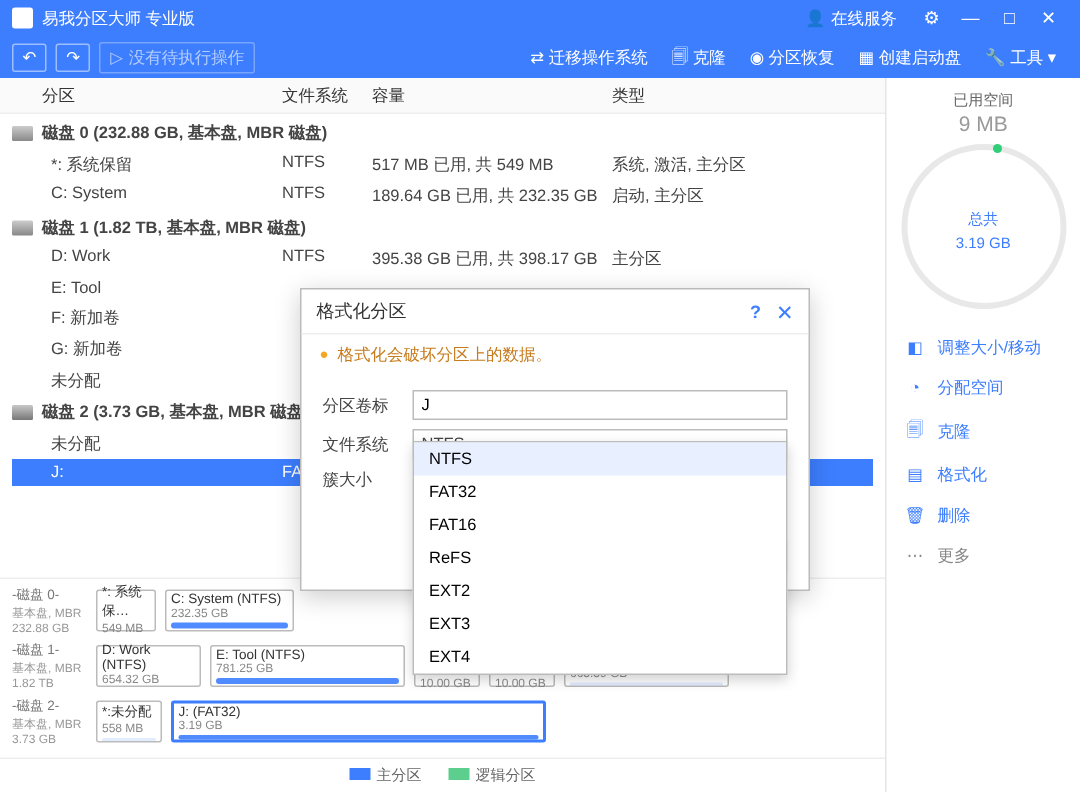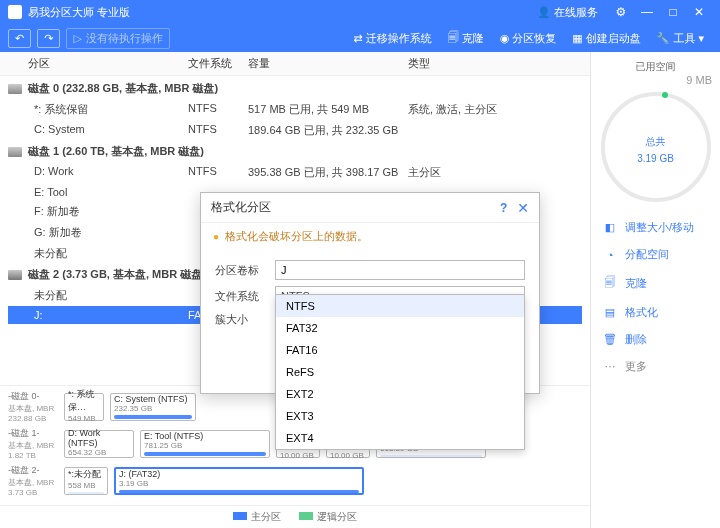--- a/index.html
+++ b/index.html
@@ -46,21 +46,21 @@
 .seg .s { font-size: 8px; color: #888; }
 .strip { height: 4px; border-radius: 2px; margin-top: 2px; }
 
 .legend { display: flex; justify-content: center; gap: 18px; padding: 4px 0; font-size: 10px; color: #666; border-top: 1px solid #eee; }
 .legend .sw { width: 14px; height: 8px; display: inline-block; margin-right: 4px; }
 
 .gauge { width: 110px; height: 110px; border: 4px solid #e8e8e8; border-radius: 50%; margin: 6px auto; position: relative; display: flex; flex-direction: column; align-items: center; justify-content: center; font-size: 10px; color: #888; }
 .gauge::before { content: ""; position: absolute; top: -4px; left: 50%; width: 6px; height: 6px; background: #2fcf78; border-radius: 50%; transform: translateX(6px); }
 .gauge .g1 { color: #3d7eff; font-size: 10px; margin-top: 4px; }
 .right .used-lbl { text-align: center; font-size: 10px; color: #666; }
-.right .used-val { text-align: right; font-size: 11px; color: #999; margin-bottom: 2px; }
+.right .used-val { text-align: center; font-size: 14px; color: #999; margin-bottom: 2px; }
 
 .op-list { margin-top: 12px; }
 .op-item { display: flex; align-items: center; gap: 8px; padding: 6px 4px; font-size: 11px; color: #3d7eff; cursor: pointer; }
 .op-item.gray { color: #888; }
 
 
 .dialog { position: absolute; left: 200px; top: 140px; width: 340px; background: #fff; border: 1px solid #bbb; box-shadow: 0 4px 16px rgba(0,0,0,0.2); z-index: 50; }
 .dlg-title { display: flex; align-items: center; padding: 6px 10px; font-size: 12px; color: #333; border-bottom: 1px solid #eee; }
 .dlg-title .spacer { flex: 1; }
 .dlg-title .help { color: #3d7eff; margin-right: 10px; cursor: pointer; font-weight: bold; }
@@ -126,24 +126,25 @@
         <div class="part-row">
           <div class="c-name">*: 系统保留</div>
           <div class="c-fs">NTFS</div>
           <div class="c-cap">517 MB    已用, 共  549 MB</div>
           <div class="c-type">系统, 激活, 主分区</div>
         </div>
         <div class="part-row">
           <div class="c-name">C: System</div>
           <div class="c-fs">NTFS</div>
           <div class="c-cap">189.64 GB 已用, 共  232.35 GB</div>
+          <div class="c-type">启动, 主分区</div>
         </div>
         <div class="disk-row">
           <span class="disk-icon"></span>
-          <b>磁盘 1 (2.60 TB, 基本盘, MBR 磁盘)</b>
+          <b>磁盘 1 (1.82 TB, 基本盘, MBR 磁盘)</b>
         </div>
         <div class="part-row">
           <div class="c-name">D: Work</div>
           <div class="c-fs">NTFS</div>
           <div class="c-cap">395.38 GB 已用, 共  398.17 GB</div>
           <div class="c-type">主分区</div>
         </div>
         <div class="part-row">
           <div class="c-name">E: Tool</div>
           <div class="c-fs"></div>

